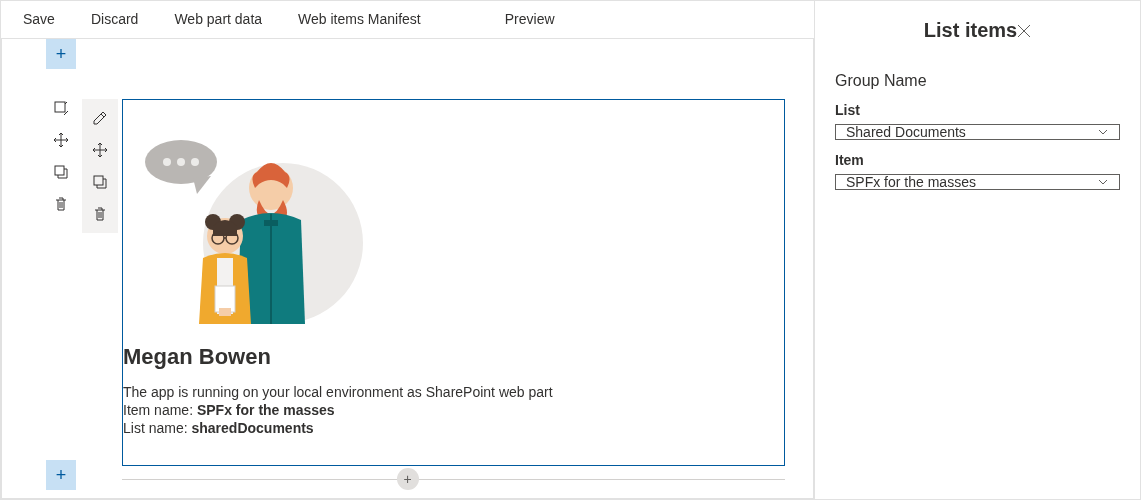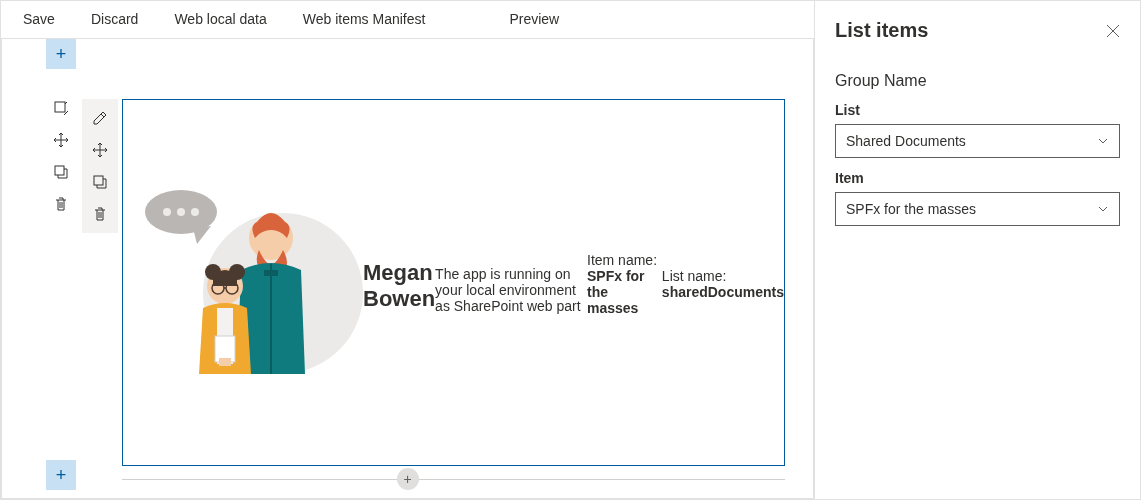--- a/index.html
+++ b/index.html
@@ -17,48 +17,48 @@
     .add-bottom { bottom:8px; left:44px; }
     .plus-ico { font-size:18px; color:#005a9e; font-weight:400; }
     .add-mid { position:absolute; bottom:8px; left:50%; transform:translateX(-50%); width:22px; height:22px; border-radius:50%; background:#e1dfdd; display:flex; align-items:center; justify-content:center; color:#605e5c; font-size:14px; cursor:pointer; }
     .mid-line { position:absolute; bottom:18px; left:120px; right:28px; height:1px; background:#d2d0ce; }
 
     .rail { position:absolute; top:60px; left:44px; display:flex; flex-direction:column; gap:14px; align-items:center; width:30px; color:#323130; }
     .rail .ico { width:18px; height:18px; display:flex; align-items:center; justify-content:center; cursor:pointer; }
     .rail2 { position:absolute; top:60px; left:80px; display:flex; flex-direction:column; gap:14px; align-items:center; width:36px; background:#f3f2f1; padding:10px 0; }
     .rail2 .ico { width:18px; height:18px; display:flex; align-items:center; justify-content:center; cursor:pointer; }
 
-    .card { position:absolute; top:60px; left:120px; right:28px; bottom:32px; border:1px solid #005a9e; display:flex; flex-direction:row; align-items:center; padding-top:0; }
+    .card { position:absolute; top:60px; left:120px; right:28px; bottom:32px; border:1px solid #005a9e; display:flex; flex-direction:column; padding-top:28px; }
     .illus { width:240px; height:210px; position:relative; }
     .h-name { font-size:22px; font-weight:700; color:#323130; margin-top:6px; }
     .sub { font-size:14px; color:#323130; margin-top:14px; }
     .kv { font-size:14px; color:#323130; margin-top:2px; }
     .kv b { font-weight:700; }
 
     
     .panel { width:326px; border-left:1px solid #e1e1e1; padding:18px 20px; }
-    .panel-head { display:flex; align-items:center; justify-content:space-between; }
+    .panel-head { display:flex; align-items:center; justify-content:center; }
     .panel-title { font-size:20px; font-weight:700; color:#323130; }
     .close-x { cursor:pointer; color:#605e5c; font-size:14px; }
     .desc { font-size:14px; color:#323130; margin-top:12px; }
     .group { font-size:16px; color:#323130; margin-top:30px; }
     .lbl { font-size:14px; font-weight:700; color:#323130; margin-top:12px; }
-    .dd { margin-top:6px; height:34px; border:1px solid #605e5c; display:flex; align-items:center; justify-content:space-between; padding:0 10px; font-size:14px; color:#323130; cursor:pointer; background:#fff; }
+    .dd { margin-top:6px; height:16px; border:1px solid #605e5c; display:flex; align-items:center; justify-content:space-between; padding:0 10px; font-size:14px; color:#323130; cursor:pointer; background:#fff; }
     .chev { color:#605e5c; }
 
     svg { display:block; }
   </style>
 </head>
 <body>
 
 <div class="main">
   <div class="toolbar">
     <span>Save</span>
     <span>Discard</span>
-    <span>Web local data</span>
+    <span>Web part data</span>
     <span>Web items Manifest</span>
     <span class="spacer"></span>
     <span>Preview</span>
   </div>
 
   <div class="canvas-outer">
     <div class="add-top">
         <span class="plus-ico">+</span>
       </div>
 

